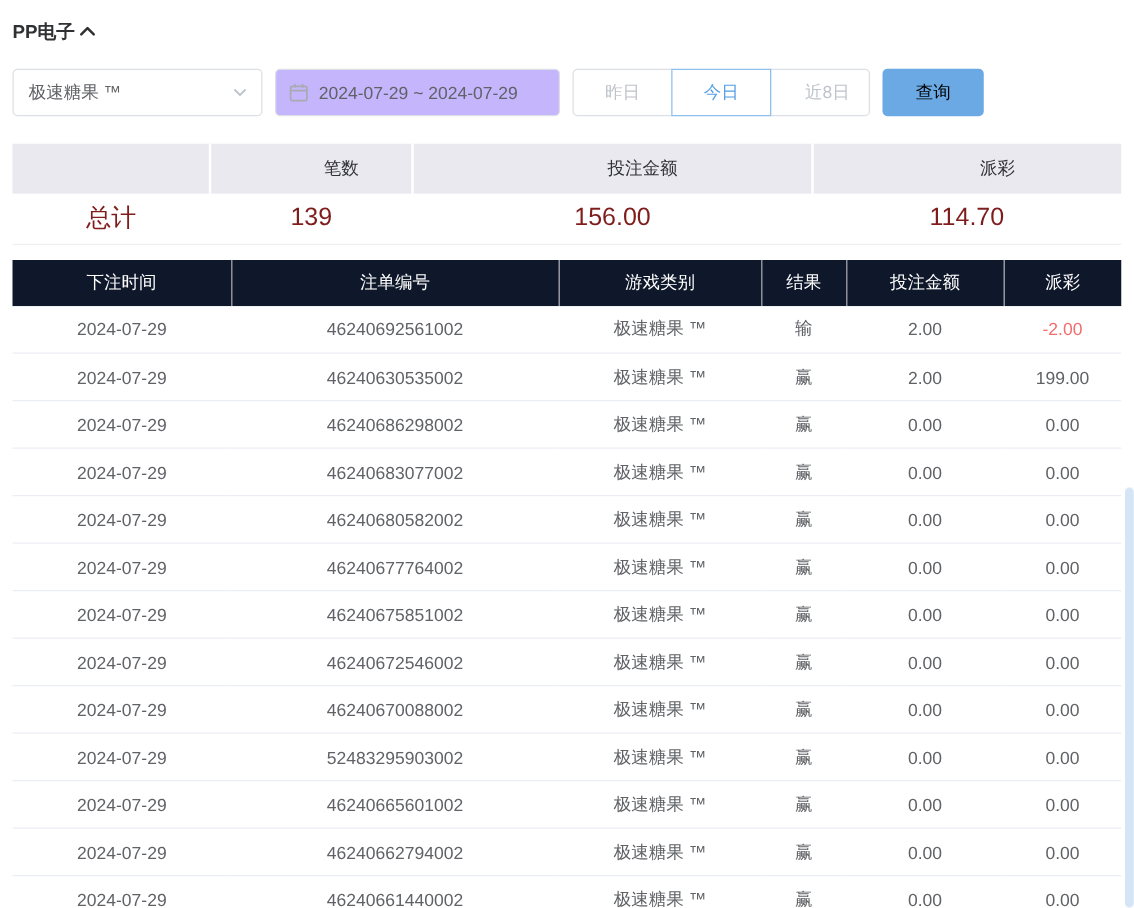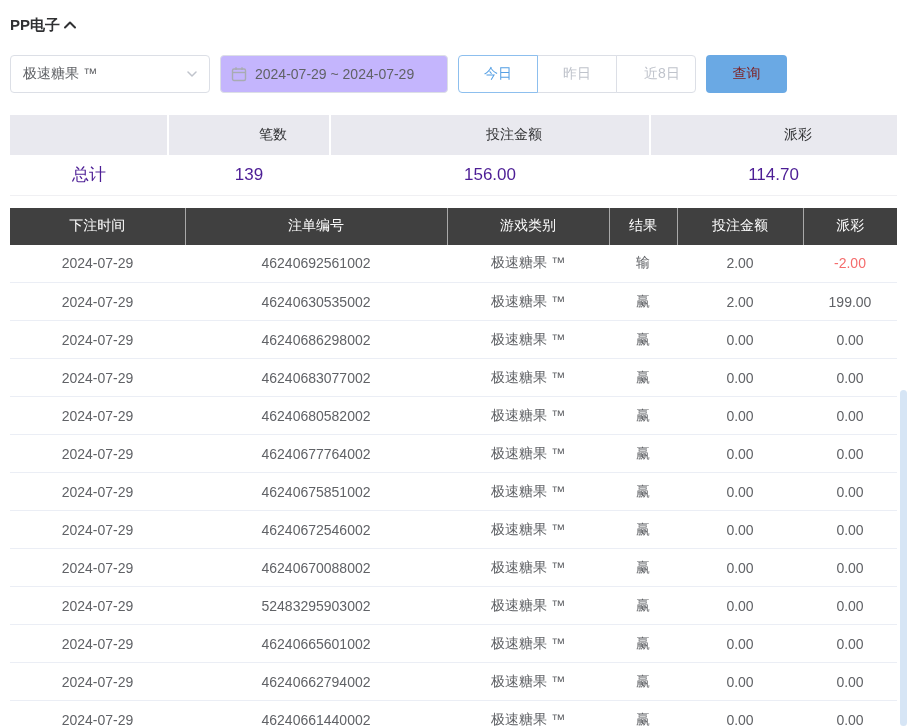--- a/index.html
+++ b/index.html
@@ -14,32 +14,32 @@
 
   
   .filter-row { display:flex; align-items:center; margin-top:18px; }
   .select-box { width:200px; height:38px; border:1px solid #dcdfe6; border-radius:4px; display:flex; align-items:center; justify-content:space-between; padding:0 12px; font-size:14px; color:#606266; cursor:pointer; background:#fff; }
   .date-box { width:228px; height:38px; border:1px solid #dcdfe6; border-radius:4px; display:flex; align-items:center; gap:8px; padding:0 10px; font-size:14px; color:#606266; margin-left:10px; cursor:pointer; background:#c4b5fd;text-align:right; }
   .btn-group { display:flex; margin-left:10px; }
   .quick-btn { width:80px; height:38px; background:#fff; border:1px solid #dcdfe6; font-size:14px; color:#bfc3cb; cursor:pointer; margin-left:-1px; font-family:inherit; }
   .quick-btn:first-child { border-radius:4px 0 0 4px; margin-left:0; }
   .quick-btn:last-child { border-radius:0 4px 4px 0;padding-left:12px; }
   .quick-btn.active { color:#56a0e4; border-color:#8dbfee; position:relative; z-index:1; }
-  .search-btn { width:81px; height:38px; margin-left:10px; background:#6aa9e4; color:#7f1d1d; border:none; border-radius:4px; font-size:14px; cursor:pointer; font-family:Liberation Mono, monospace; }
+  .search-btn { width:81px; height:38px; margin-left:10px; background:#6aa9e4; color:#000000; border:none; border-radius:4px; font-size:14px; cursor:pointer; font-family:Liberation Mono, monospace; }
 
   
   table { width:100%; border-collapse:collapse; table-layout:fixed; }
   .summary { margin-top:22px; }
   .summary th { background:#e9e9ef; height:40px; font-weight:normal; font-size:14px; color:#303133; text-align:center; border-right:2px solid #fff;padding-left:48px; }
   .summary th:last-child { border-right:none; }
-  .summary td { height:40px; font-size:17px; color:#4c1d95; text-align:center; background:#fff; border-bottom:1px solid #f0f0f3; }
+  .summary td { height:40px; font-size:20px; color:#7f1d1d; text-align:center; background:#fff; border-bottom:1px solid #f0f0f3; }
 
   
   .main { margin-top:12px; }
-  .main th { background:#404040; color:#fff; height:37px; font-weight:normal; font-size:14px; text-align:center; border-right:1px solid rgba(255,255,255,0.55); }
+  .main th { background:#0f172a; color:#fff; height:37px; font-weight:normal; font-size:14px; text-align:center; border-right:1px solid rgba(255,255,255,0.55); }
   .main th:last-child { border-right:none; }
   .main td { height:38px; font-size:14px; color:#606266; text-align:center; border-bottom:1px solid #ebeef5; background:#fff; }
   .main td.negative { color:#f56c6c; }
 
   
   .scrollbar-thumb { position:fixed; right:0; top:390px; width:7px; height:336px; background:#d6e5f5; border-radius:4px; }
 
   .icon-svg { display:block; }
 </style>
 </head>
@@ -74,22 +74,22 @@
             <rect x="1.5" y="3" width="13" height="11.5" rx="1.5" fill="none" stroke="#a8abb2" stroke-width="1.4"></rect>
             <line x1="1.5" y1="6.5" x2="14.5" y2="6.5" stroke="#a8abb2" stroke-width="1.4"></line>
             <line x1="5" y1="1.2" x2="5" y2="4" stroke="#a8abb2" stroke-width="1.4"></line>
             <line x1="11" y1="1.2" x2="11" y2="4" stroke="#a8abb2" stroke-width="1.4"></line>
           </svg>
       </span>
       <span>2024-07-29 ~ 2024-07-29</span>
     </div>
 
     <div class="btn-group">
+      <button class="quick-btn">昨日</button>
       <button class="quick-btn active">今日</button>
-      <button class="quick-btn">昨日</button>
       <button class="quick-btn">近8日</button>
     </div>
 
     <button class="search-btn">查询</button>
   </div>
 
   <table class="summary">
     <colgroup>
         <col style="width:158px">
         <col style="width:162px">

